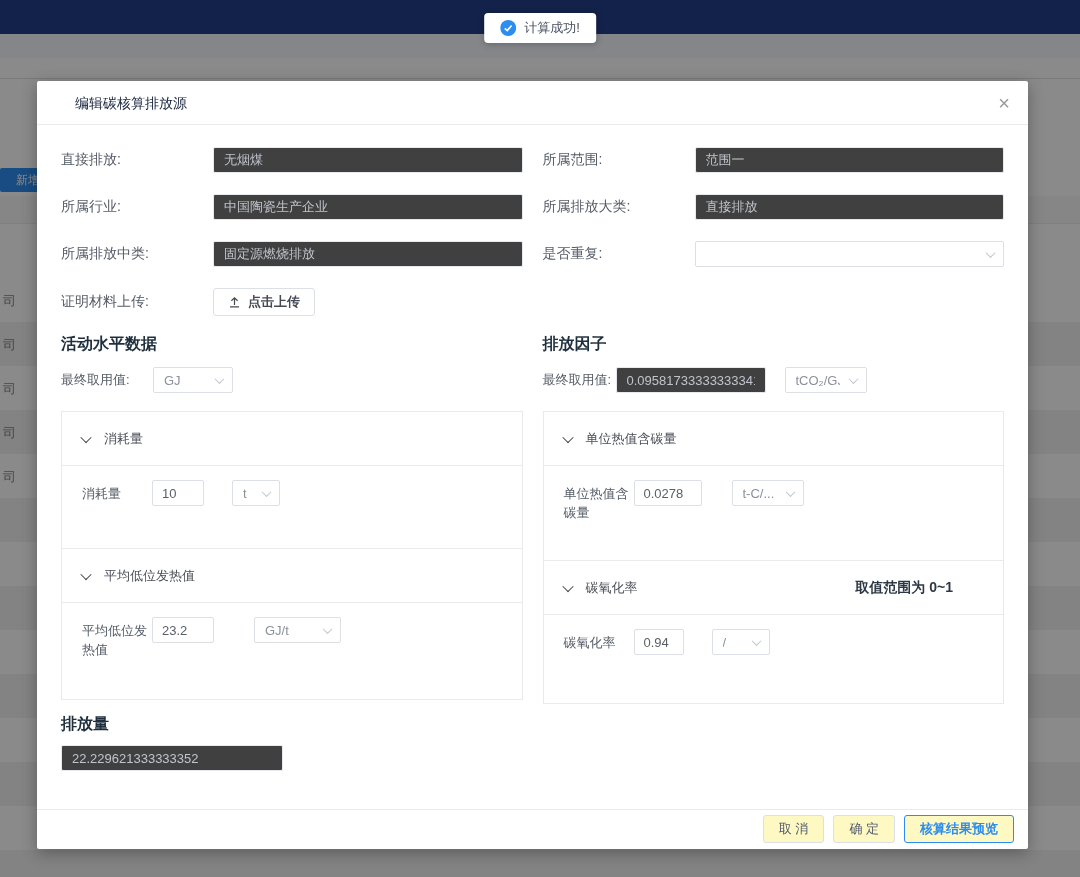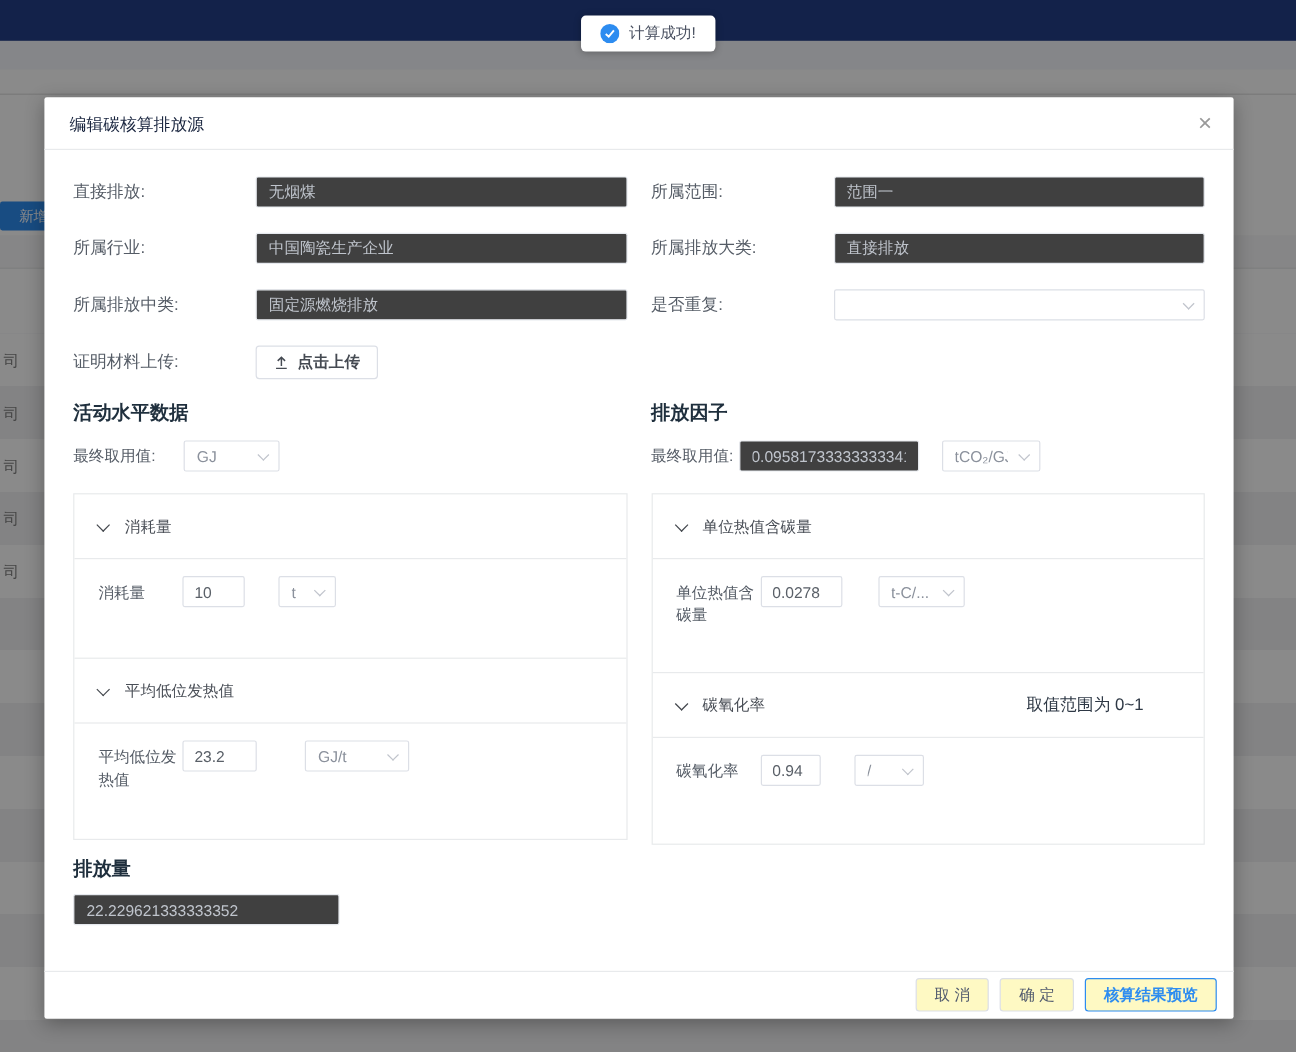--- a/index.html
+++ b/index.html
@@ -20,21 +20,21 @@
 
   
   .topbar { position:absolute; left:0; top:0; width:100%; height:34px; background:#13224a; z-index:20; }
   .toast { position:absolute; left:50%; transform:translateX(-50%); top:13px; height:30px; z-index:40;
            background:#fff; border-radius:4px; box-shadow:0 1px 6px rgba(0,0,0,.25);
            display:flex; align-items:center; gap:8px; padding:0 16px; font-size:13px; color:#495060; white-space:nowrap; }
 
   
   .modal { position:absolute; left:37px; top:81px; width:991px; height:768px; background:#fff; z-index:30;
            border-radius:2px; box-shadow:0 4px 16px rgba(0,0,0,.3); }
-  .m-header { height:44px; line-height:44px; padding:0 21px; font-size:14px; color:#17233d;
+  .m-header { height:44px; line-height:44px; padding:0 38px; font-size:14px; color:#17233d;
               border-bottom:1px solid #e8eaec; position:relative; }
   .m-close { position:absolute; right:18px; top:0; height:44px; line-height:42px; font-size:20px; color:#999;
              background:none; border:none; cursor:pointer; }
   .m-body { padding:22px 24px 0; }
 
   .form-grid { display:grid; grid-template-columns:1fr 1fr; column-gap:20px; row-gap:21px; margin-bottom:21px; }
   .field { display:flex; align-items:center; }
   .f-label { width:152px; flex:none; font-size:14px; color:#555c66; }
   .input { flex:1; height:26px; border:1px solid #dcdfe6; border-radius:2px; padding:0 10px;
            font-size:13px; color:#5a6068; background:#fff; display:flex; align-items:center; }
@@ -55,21 +55,21 @@
 
   .two-col { display:grid; grid-template-columns:1fr 1fr; column-gap:20px; }
   .sec-title { font-size:16px; font-weight:bold; color:#1f2f3d; margin-bottom:12px; }
   .final-row { display:flex; align-items:center; margin-bottom:18px; }
   .final-label { width:73px; flex:none; font-size:13px; color:#555c66; }
   .final-input { width:150px; flex:none; }
 
   .collapse { border:1px solid #e8eaec; }
   .c-header { height:54px; display:flex; align-items:center; padding:0 50px 0 20px; cursor:pointer; }
   .c-title { font-size:13px; color:#4a4f57; }
-  .c-hint { margin-left:auto; font-size:14px; color:#2e3845; }
+  .c-hint { margin-left:auto; font-size:14px; color:#2e3845;font-weight:bold; }
   .bb { border-bottom:1px solid #e8eaec; }
   .c-body { display:flex; align-items:flex-start; padding:14px 20px 0; }
   .p-label { width:70px; flex:none; font-size:13px; color:#555c66; line-height:19px; padding-top:4px; }
   .p-input { height:26px; border:1px solid #dcdfe6; border-radius:2px; padding:0 9px; font-size:13px; color:#5a6068; }
   .h83 { height:83px; } .h96 { height:96px; } .h95 { height:95px; } .h88 { height:88px; }
   .w52{width:52px;} .w62{width:62px;} .w68{width:68px;} .w50{width:50px;}
   .sw48{width:48px;margin-left:28px;} .sw65{width:87px;margin-left:40px;} .sw72{width:72px;margin-left:30px;} .sw58{width:58px;margin-left:28px;}
   .sw80{width:80px;margin-left:19px;} .sw82{width:82px;margin-left:19px;}
 
   .emission { margin-top:14px; }

